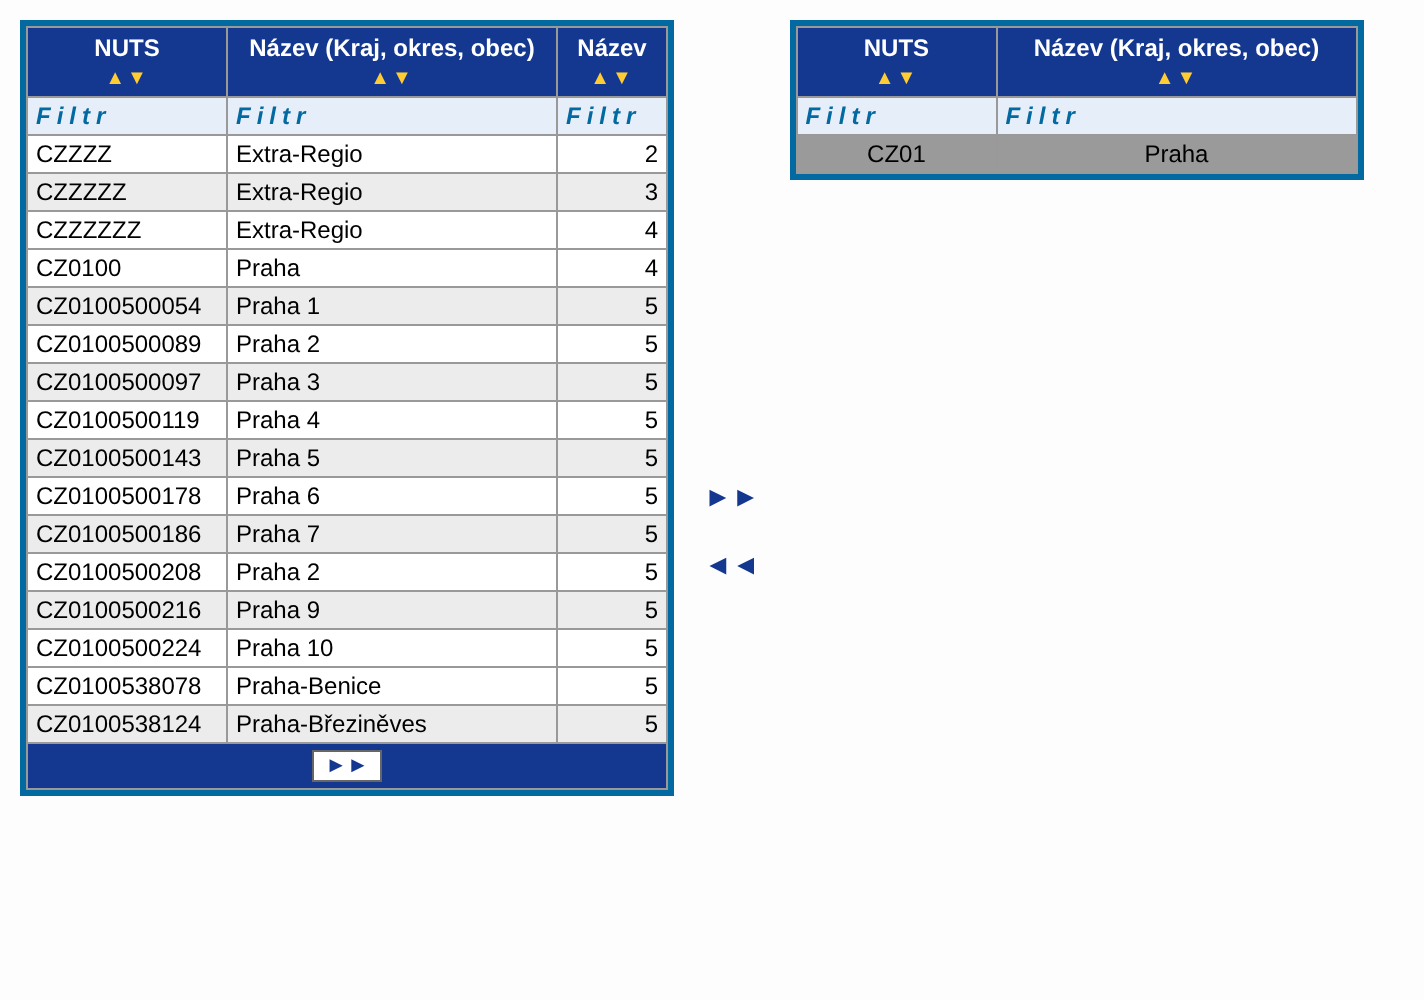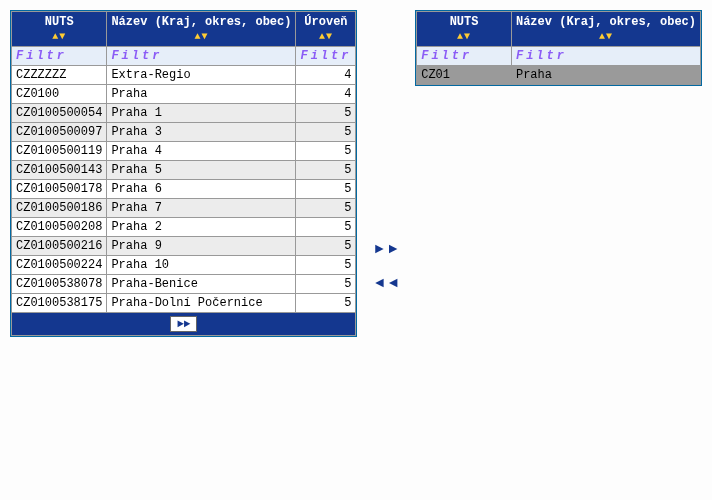--- a/index.html
+++ b/index.html
@@ -8,22 +8,21 @@
     font-family: Arial, sans-serif;
     font-size: 12px;
     background: #fdfdfd;
   }
   .container {
     display: flex;
     align-items: flex-start;
     gap: 15px;
   }
   .table-wrap {
-    border: 1px solid #0369a1;
-    font-family: Liberation Mono, monospace;
+    border: 3px solid #0369a1;
   }
   .grid {
     border-collapse: collapse;
   }
   .grid th, .grid td {
     border: 1px solid #999;
     padding: 2px 4px;
     text-align: left;
     height: 16px;
     box-sizing: border-box;
@@ -39,30 +38,30 @@
   .sort-arrows {
     display: inline-block;
     margin-top: 1px;
     color: #ffcc33;
     font-size: 10px;
     letter-spacing: 1px;
   }
   .sort-arrows span { cursor: pointer; }
   .filter-row td {
     background: #e6eef9;
-    color: #8b5cf6;
+    color: #0369a1;
     font-style: italic;
     font-weight: bold;
     letter-spacing: 3px;
     font-size: 12px;
   }
   .grid tbody tr.odd td { background: #fff; }
   .grid tbody tr.even td { background: #ececec; }
   .grid tbody td.num { text-align: right; }
-  .selected-row td { background: #9a9a9a !important; color: #000; }
+  .selected-row td { background: #9a9a9a !important; color: #000; text-align: center; }
   .footer-row td {
     background: #14378f;
     text-align: center;
     padding: 3px;
   }
   .pager-btn {
     display: inline-block;
     background: #fff;
     border: 1px solid #666;
     padding: 1px 6px;
@@ -107,48 +106,63 @@
               <span>▲</span><span>▼</span>
             </span>
           </th>
           <th>
             <span>Název (Kraj, okres, obec)</span><br>
             <span class="sort-arrows">
               <span>▲</span><span>▼</span>
             </span>
           </th>
           <th>
-            <span>Úroveň</span><br>
+            <span>Název</span><br>
             <span class="sort-arrows">
               <span>▲</span><span>▼</span>
             </span>
           </th>
         </tr>
         <tr class="filter-row">
           <td>Filtr</td>
           <td>Filtr</td>
           <td>Filtr</td>
         </tr>
       </thead>
       <tbody id="left-body">
+          <tr class="odd">
+            <td>CZZZZ</td>
+            <td>Extra-Regio</td>
+            <td class="num">2</td>
+          </tr>
+          <tr class="even">
+            <td>CZZZZZ</td>
+            <td>Extra-Regio</td>
+            <td class="num">3</td>
+          </tr>
           <tr class="odd">
             <td>CZZZZZZ</td>
             <td>Extra-Regio</td>
             <td class="num">4</td>
           </tr>
           <tr class="odd">
             <td>CZ0100</td>
             <td>Praha</td>
             <td class="num">4</td>
           </tr>
           <tr class="even">
             <td>CZ0100500054</td>
             <td>Praha 1</td>
             <td class="num">5</td>
           </tr>
+          <tr class="odd">
+            <td>CZ0100500089</td>
+            <td>Praha 2</td>
+            <td class="num">5</td>
+          </tr>
           <tr class="even">
             <td>CZ0100500097</td>
             <td>Praha 3</td>
             <td class="num">5</td>
           </tr>
           <tr class="odd">
             <td>CZ0100500119</td>
             <td>Praha 4</td>
             <td class="num">5</td>
           </tr>
@@ -180,23 +194,23 @@
           <tr class="odd">
             <td>CZ0100500224</td>
             <td>Praha 10</td>
             <td class="num">5</td>
           </tr>
           <tr class="odd">
             <td>CZ0100538078</td>
             <td>Praha-Benice</td>
             <td class="num">5</td>
           </tr>
-          <tr class="odd">
-            <td>CZ0100538175</td>
-            <td>Praha-Dolní Počernice</td>
+          <tr class="even">
+            <td>CZ0100538124</td>
+            <td>Praha-Březiněves</td>
             <td class="num">5</td>
           </tr>
         </tbody>
       <tfoot>
         <tr class="footer-row">
           <td colspan="3">
             <span class="pager-btn">►►</span>
           </td>
         </tr>
       </tfoot>

